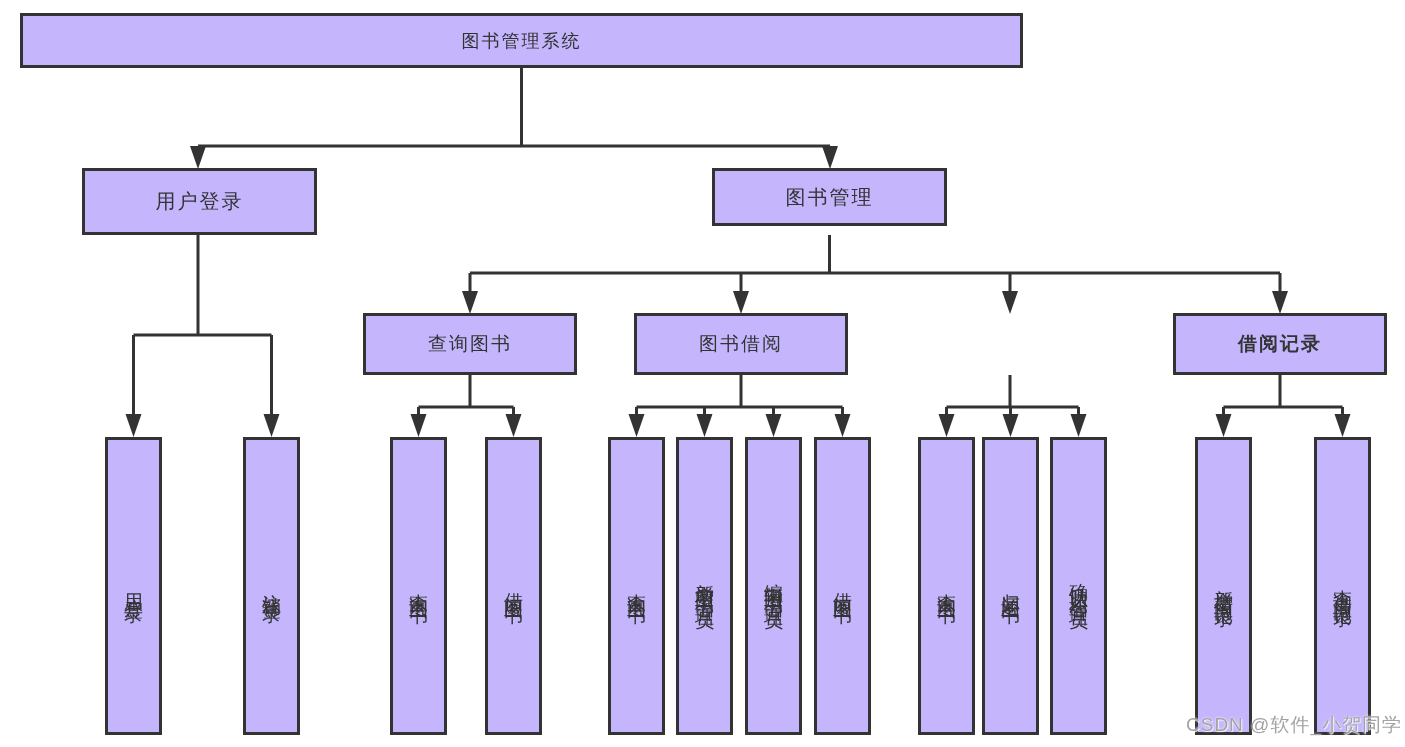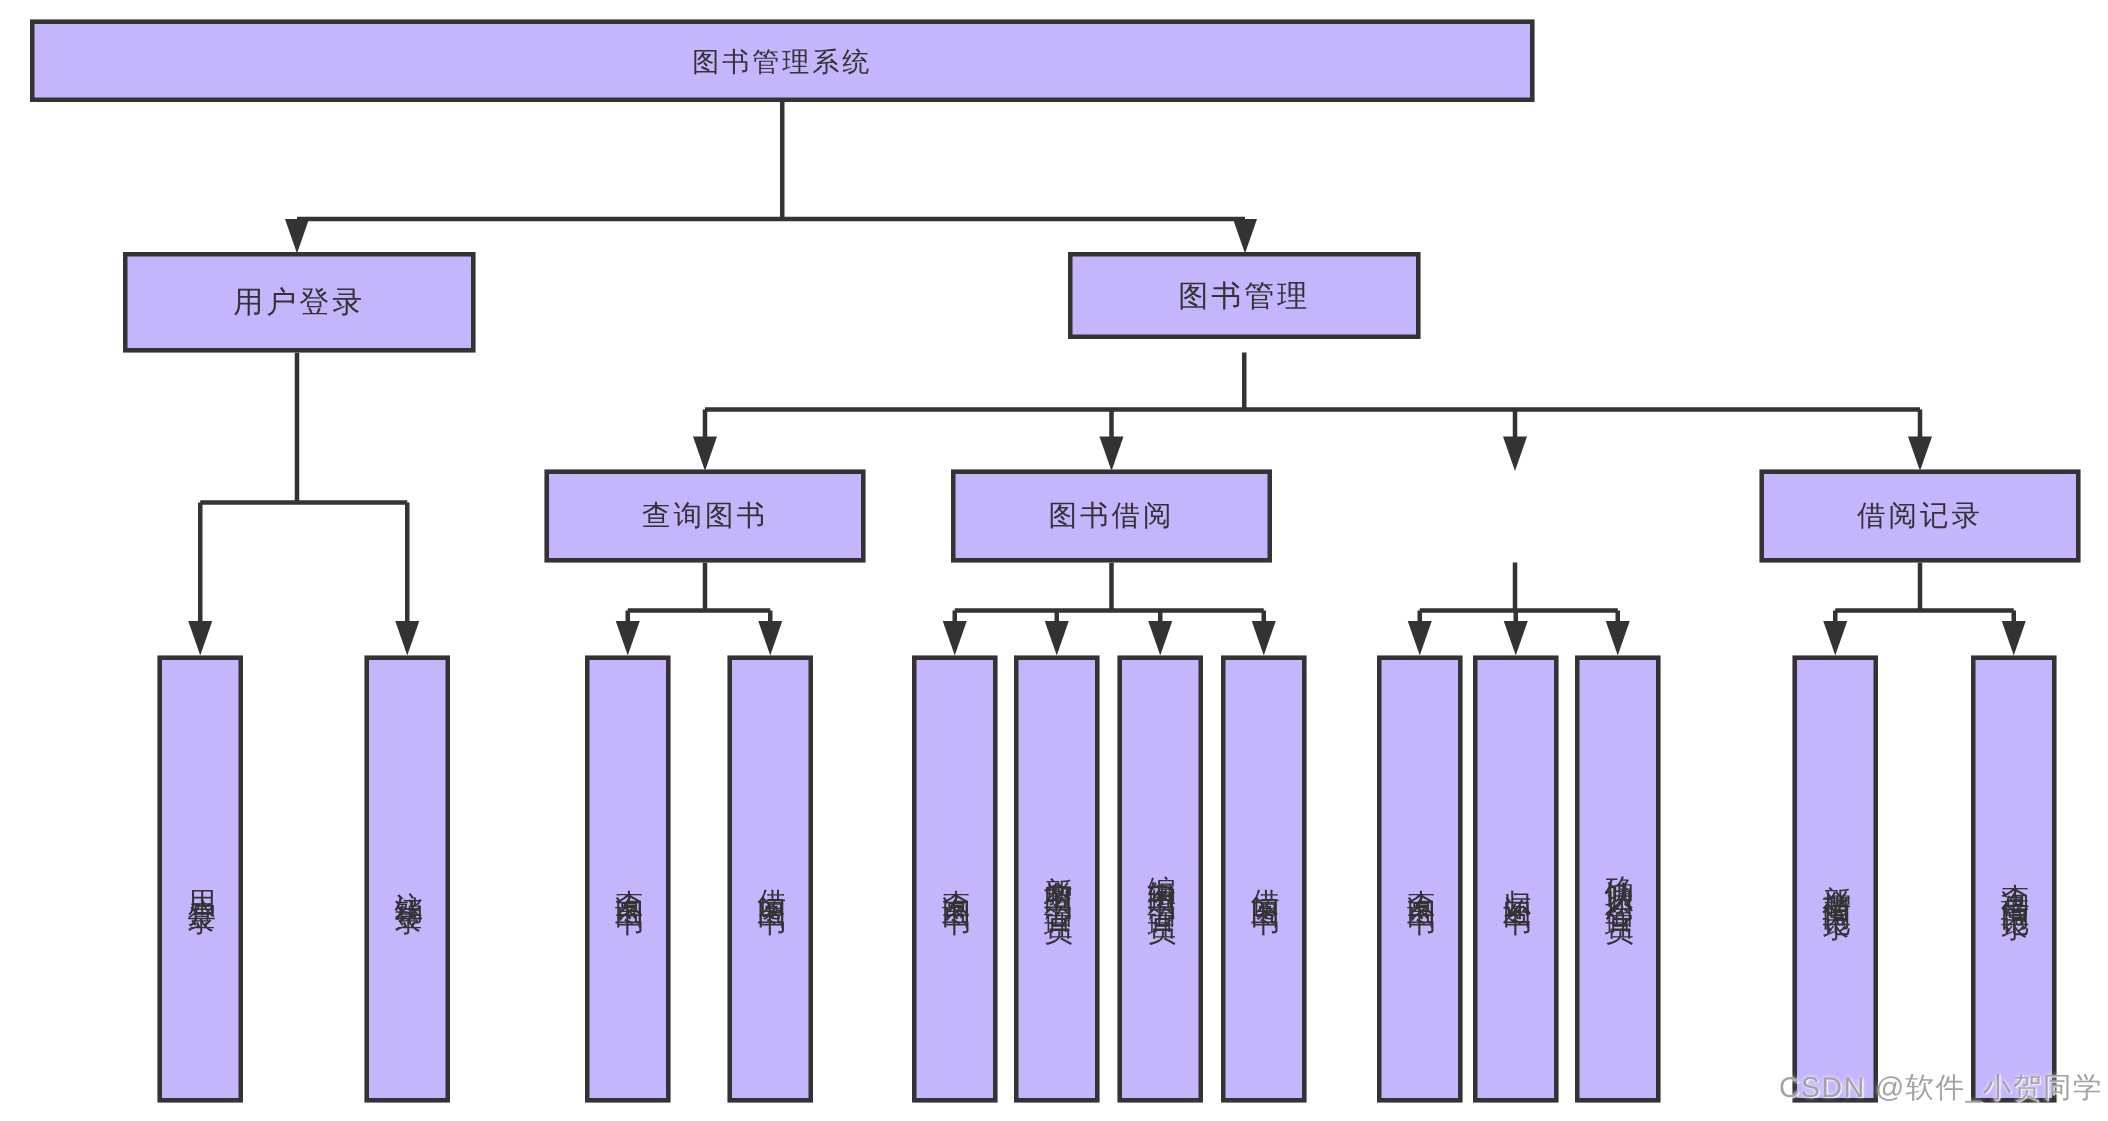--- a/index.html
+++ b/index.html
@@ -99,21 +99,21 @@
     </g>
   </svg>
 
   <div class="box root-box" style="left:20px;top:13px;width:1003px;height:55px;">图书管理系统</div>
 
   <div class="box l2-box" style="left:82px;top:168px;width:235px;height:67px;">用户登录</div>
   <div class="box l2-box" style="left:712px;top:168px;width:235px;height:58px;">图书管理</div>
 
   <div class="box l3-box" style="left:363px;top:313px;width:214px;height:62px;">查询图书</div>
   <div class="box l3-box" style="left:634px;top:313px;width:214px;height:62px;">图书借阅</div>
-  <div class="box l3-box" style="left:1173px;top:313px;width:214px;height:62px;">借阅记录</div>
+  <div class="box l3-box" style="left:1173px;top:313px;width:214px;height:62px;font-weight:bold;">借阅记录</div>
 
   <div class="box leaf-box" style="left:105px;top:437px;width:57px;height:298px;">用户登录</div>
   <div class="box leaf-box" style="left:243px;top:437px;width:57px;height:298px;">注销登录</div>
 
   <div class="box leaf-box" style="left:390px;top:437px;width:57px;height:298px;">查询图书</div>
   <div class="box leaf-box" style="left:485px;top:437px;width:57px;height:298px;">借阅图书</div>
 
   <div class="box leaf-box" style="left:608px;top:437px;width:57px;height:298px;">查询图书</div>
   <div class="box leaf-box" style="left:676px;top:437px;width:57px;height:298px;">新增图书（管理员）</div>
   <div class="box leaf-box" style="left:745px;top:437px;width:57px;height:298px;">编辑图书（管理员）</div>

